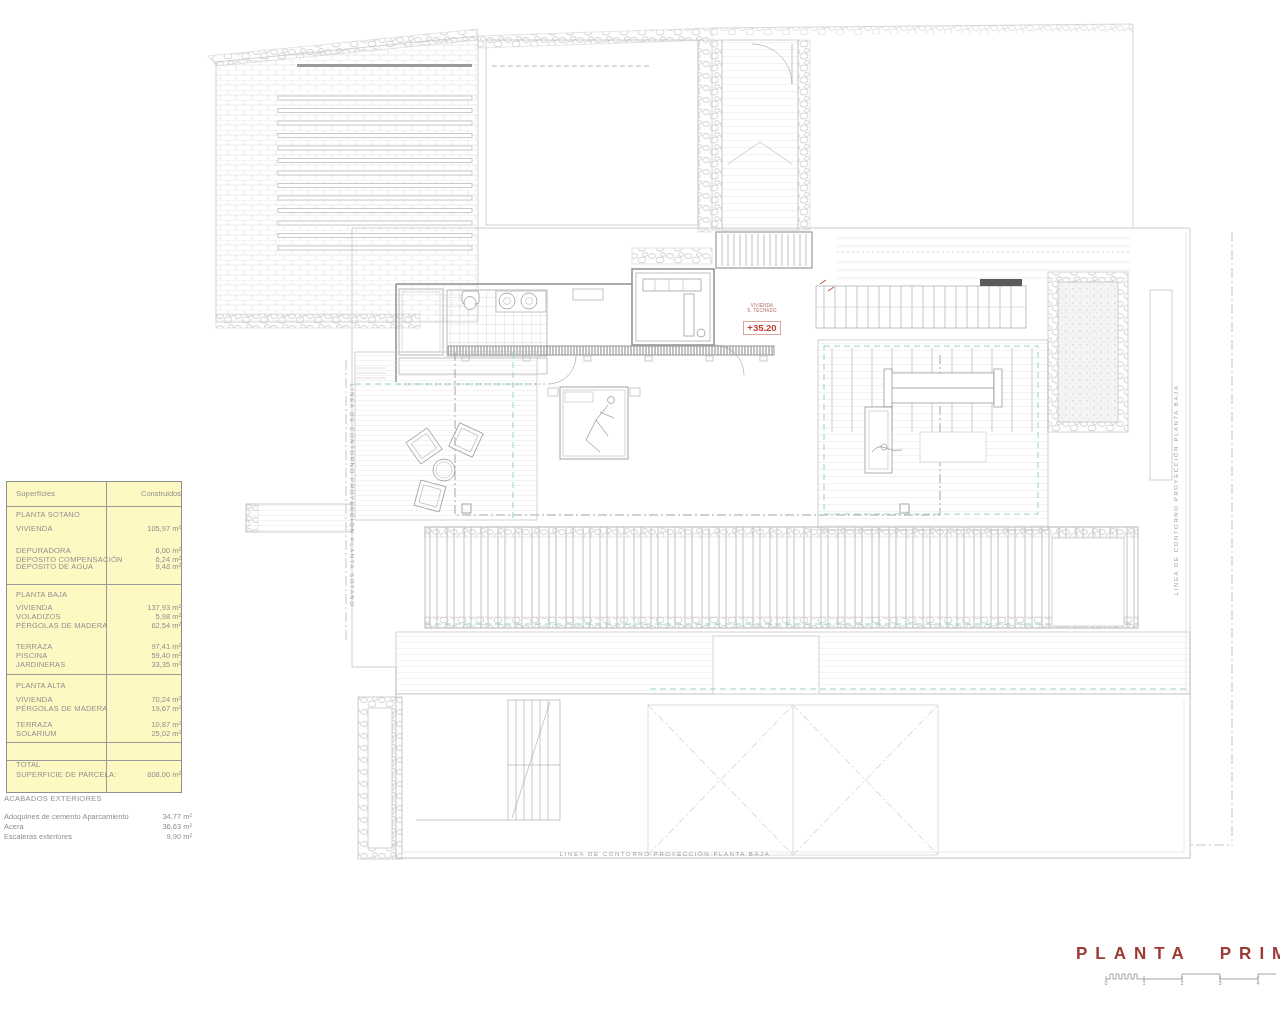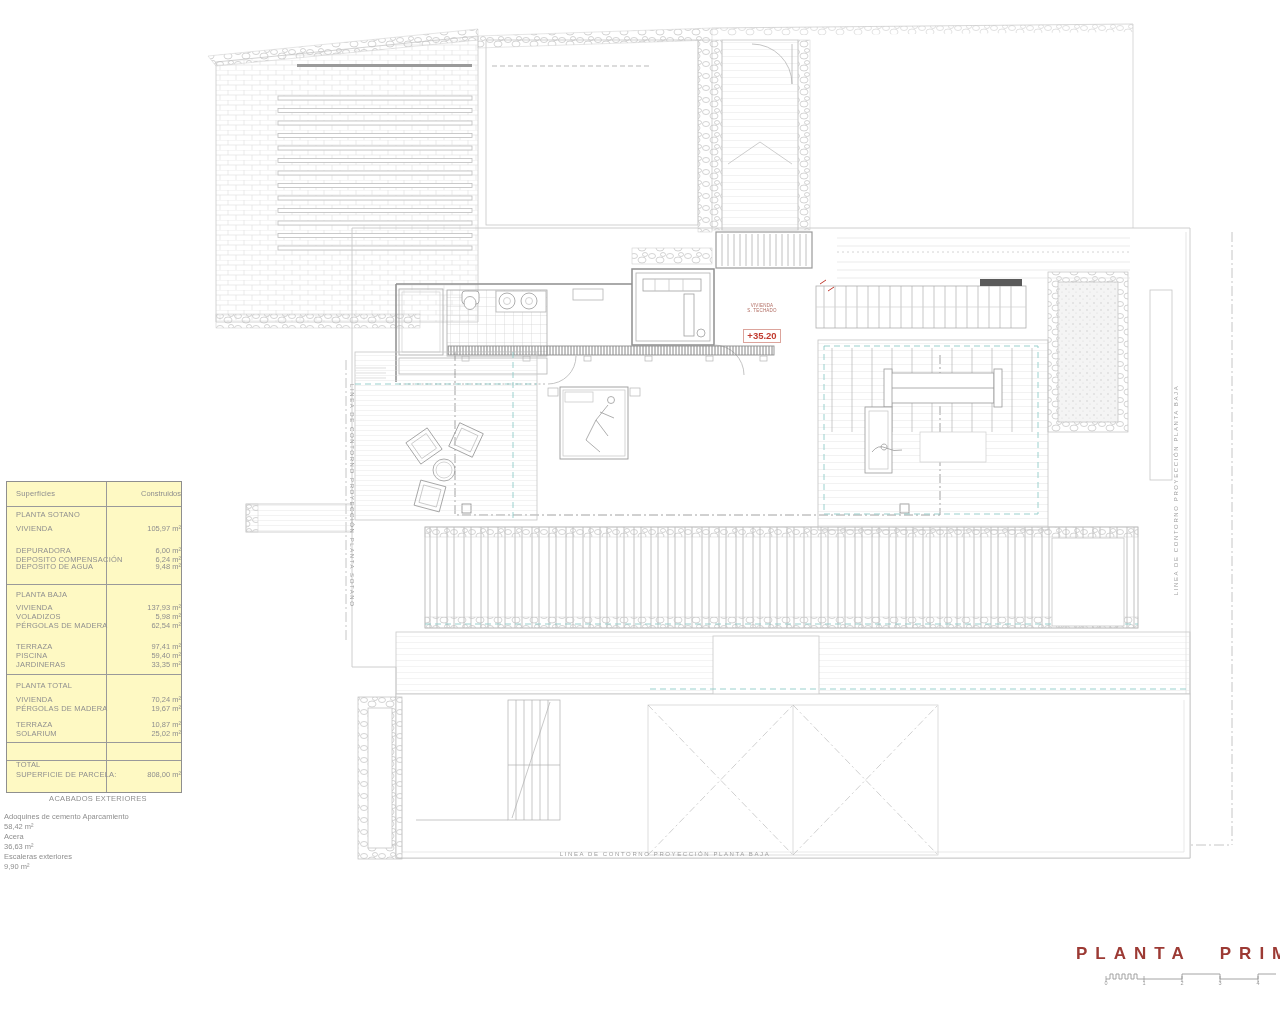--- a/index.html
+++ b/index.html
@@ -12,27 +12,27 @@
   .stable{position:absolute;left:6px;top:481px;width:174px;height:310px;
           border:1px solid #8f8f8f;background:#fef9c3;color:#8f8f8f;font-size:7.5px;}
   .stable .vdiv{position:absolute;left:99px;top:0;width:1px;height:100%;background:#9a9a9a;}
   .stable .hrule{position:absolute;left:0;width:100%;height:1px;background:#9a9a9a;}
   .trow{position:absolute;left:0;width:100%;height:10px;line-height:10px;white-space:nowrap;}
   .trow .tl{position:absolute;left:9px;letter-spacing:.2px;}
   .trow .tv{position:absolute;left:99px;right:0;text-align:right;}
 
   
   .ext{position:absolute;left:4px;top:794px;width:188px;color:#8f8f8f;font-size:7.5px;}
-  .ext .ext-title{letter-spacing:.3px;margin-bottom:9px;text-align:center;}
-  .ext .erow{display:flex;justify-content:space-between;line-height:10px;white-space:nowrap;flex-direction:column;}
+  .ext .ext-title{letter-spacing:.3px;margin-bottom:9px;}
+  .ext .erow{display:flex;justify-content:space-between;line-height:10px;white-space:nowrap;}
 
   
   .lvl{position:absolute;left:736px;top:303px;width:52px;text-align:center;background:#ffffff;}
   .lvl .s1,.lvl .s2{font-size:4.5px;line-height:5px;color:#b06a60;letter-spacing:.2px;}
-  .lvl .num{display:inline-block;margin-top:16px;padding:0 3px;border:1px solid #dca49c;
+  .lvl .num{display:inline-block;margin-top:8px;padding:0 3px;border:1px solid #dca49c;
             color:#c13b30;font-size:9.5px;font-weight:bold;line-height:12px;background:#fff;}
 
   
   .contour{position:absolute;color:#9f9f9f;font-size:6px;letter-spacing:1.6px;white-space:nowrap;text-align:center;}
   .rot-up{transform:rotate(-90deg);}
   .rot-down{transform:rotate(90deg);}
 
   
   .plan-title{position:absolute;left:1076px;top:944px;color:#9c3a34;font-size:17px;font-weight:bold;
               letter-spacing:8px;word-spacing:16px;white-space:nowrap;}
@@ -332,21 +332,21 @@
       </div>
     <div class="trow" style="top:169px">
         <span class="tl">PISCINA</span>
         <span class="tv">59,40 m²</span>
       </div>
     <div class="trow" style="top:178px">
         <span class="tl">JARDINERAS</span>
         <span class="tv">33,35 m²</span>
       </div>
     <div class="trow" style="top:199px">
-        <span class="tl">PLANTA TOTAL</span>
+        <span class="tl">PLANTA ALTA</span>
         <span class="tv"></span>
       </div>
     <div class="trow" style="top:213px">
         <span class="tl">VIVIENDA</span>
         <span class="tv">70,24 m²</span>
       </div>
     <div class="trow" style="top:222px">
         <span class="tl">PÉRGOLAS DE MADERA</span>
         <span class="tv">19,67 m²</span>
       </div>
@@ -365,21 +365,21 @@
     <div class="trow" style="top:288px">
         <span class="tl">SUPERFICIE DE PARCELA:</span>
         <span class="tv">808,00 m²</span>
       </div>
   </div>
 
   <div class="ext">
     <div class="ext-title">ACABADOS EXTERIORES</div>
     <div class="erow">
         <span>Adoquines de cemento Aparcamiento</span>
-        <span>58,42 m²</span>
+        <span>34,77 m²</span>
       </div>
     <div class="erow">
         <span>Acera</span>
         <span>36,63 m²</span>
       </div>
     <div class="erow">
         <span>Escaleras exteriores</span>
         <span>9,90 m²</span>
       </div>
   </div>

